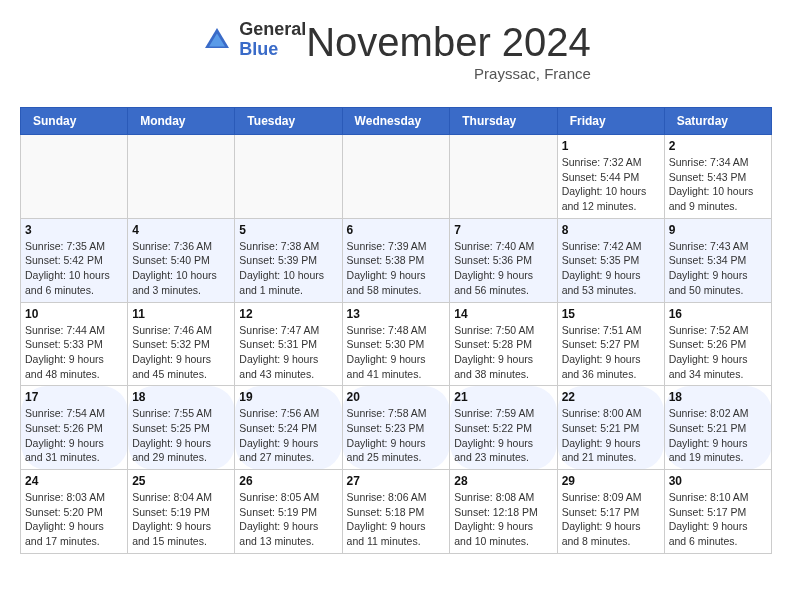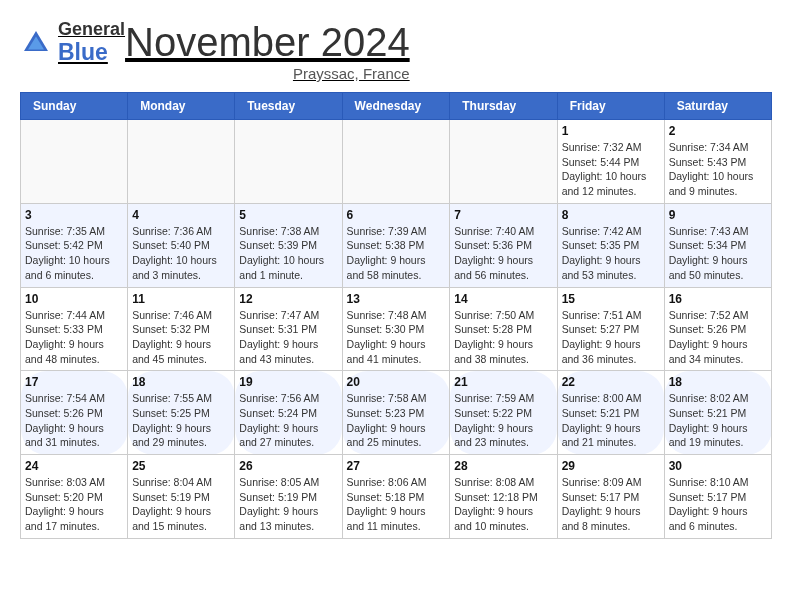--- a/index.html
+++ b/index.html
@@ -5,41 +5,40 @@
     * { box-sizing: border-box; margin: 0; padding: 0; }
     body {
       font-family: Arial, sans-serif;
       background: #fff;
       width: 792px;
       min-height: 612px;
       padding: 20px;
     }
     .header {
       display: flex;
-      justify-content: flex-start;
+      justify-content: center;
       align-items: flex-start;
-      margin-bottom: 10px;
-      text-decoration: underline;
+      margin-bottom: 25px;
     }
     .logo {
       display: flex;
       align-items: center;
     }
     .logo-text {
       display: flex;
       flex-direction: column;
       line-height: 1.1;
     }
     .logo-general {
       font-size: 18px;
       font-weight: bold;
       color: #333;
     }
     .logo-blue {
-      font-size: 23px;
+      font-size: 18px;
       font-weight: bold;
       color: #3a6bc8;
     }
     .logo-icon {
       width: 32px;
       height: 32px;
       margin-right: 6px;
     }
     .title-area {
       text-align: right;

